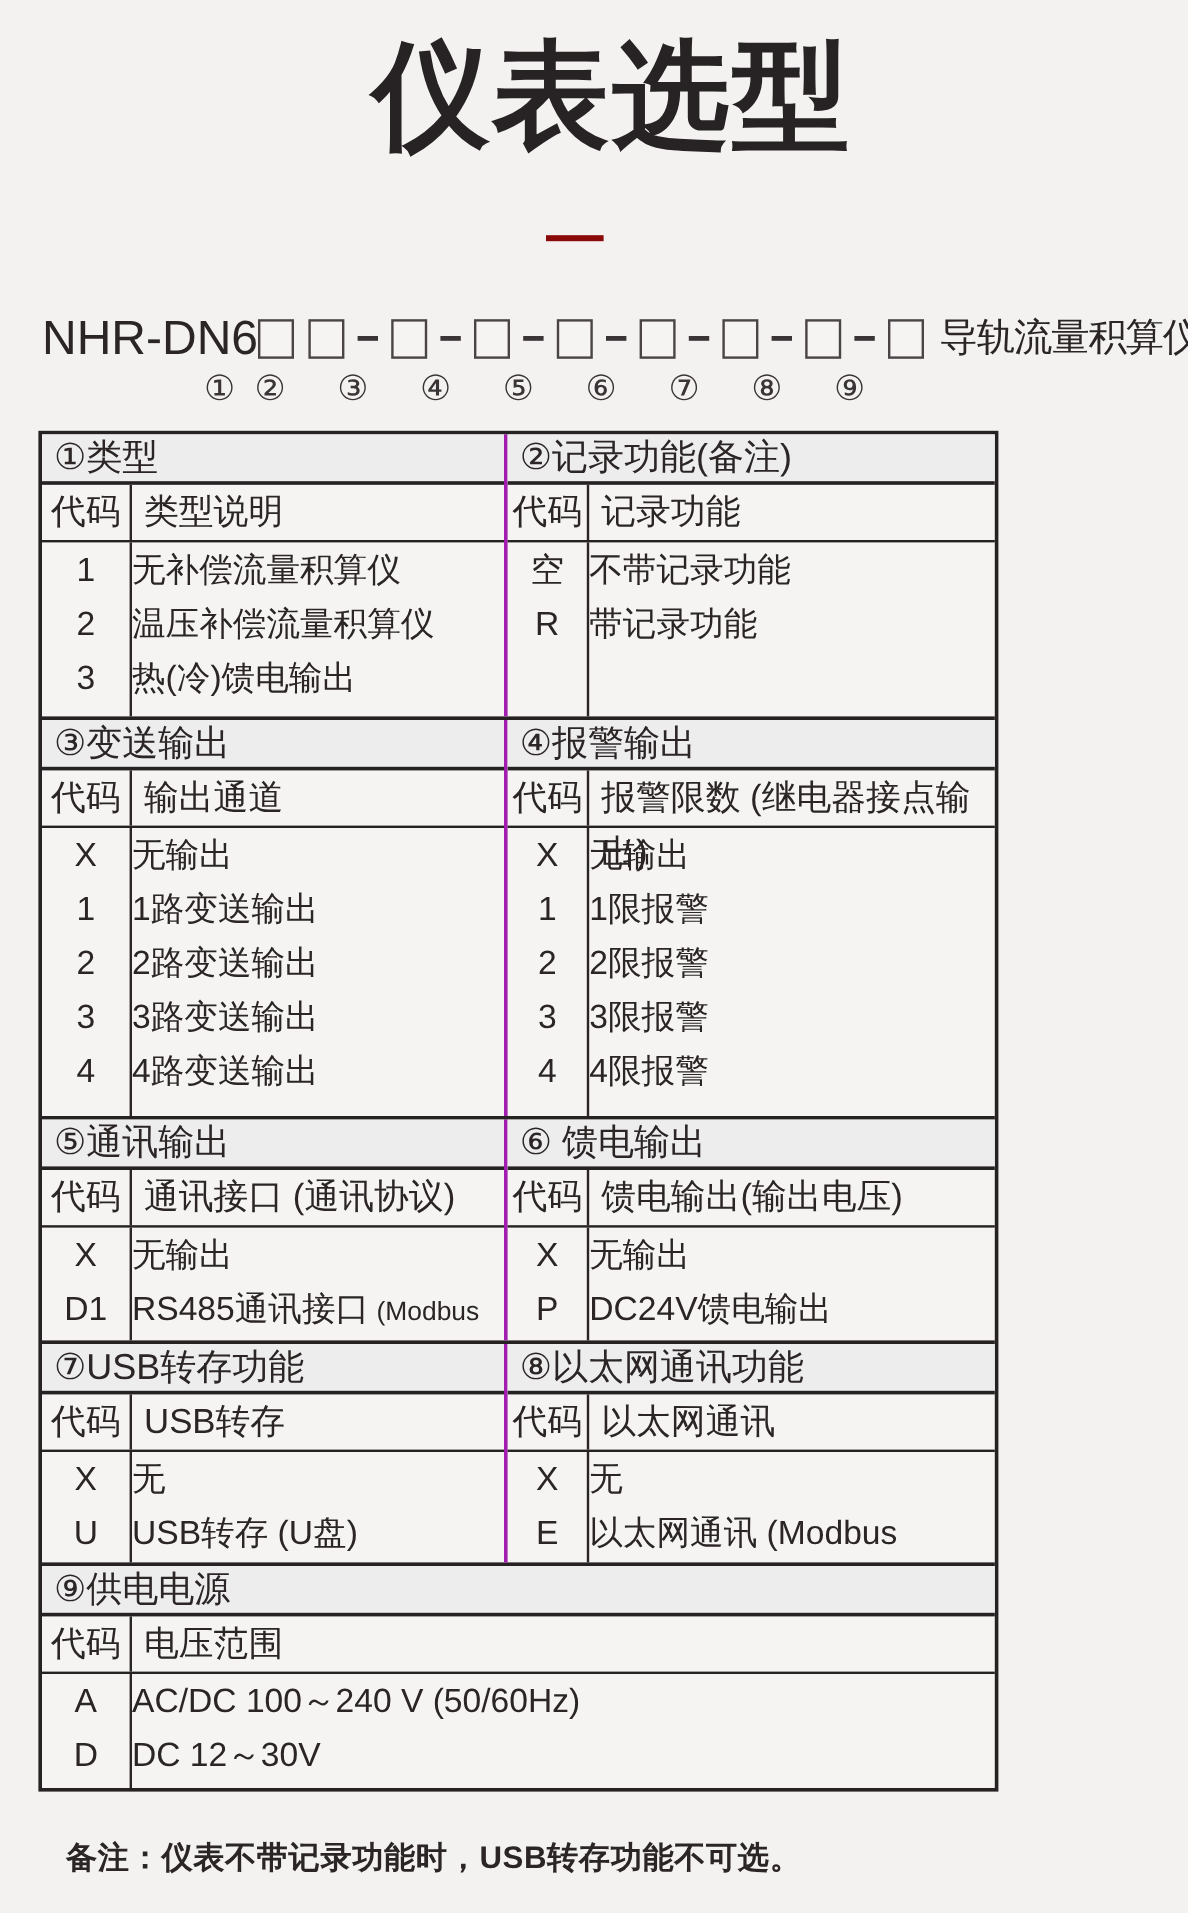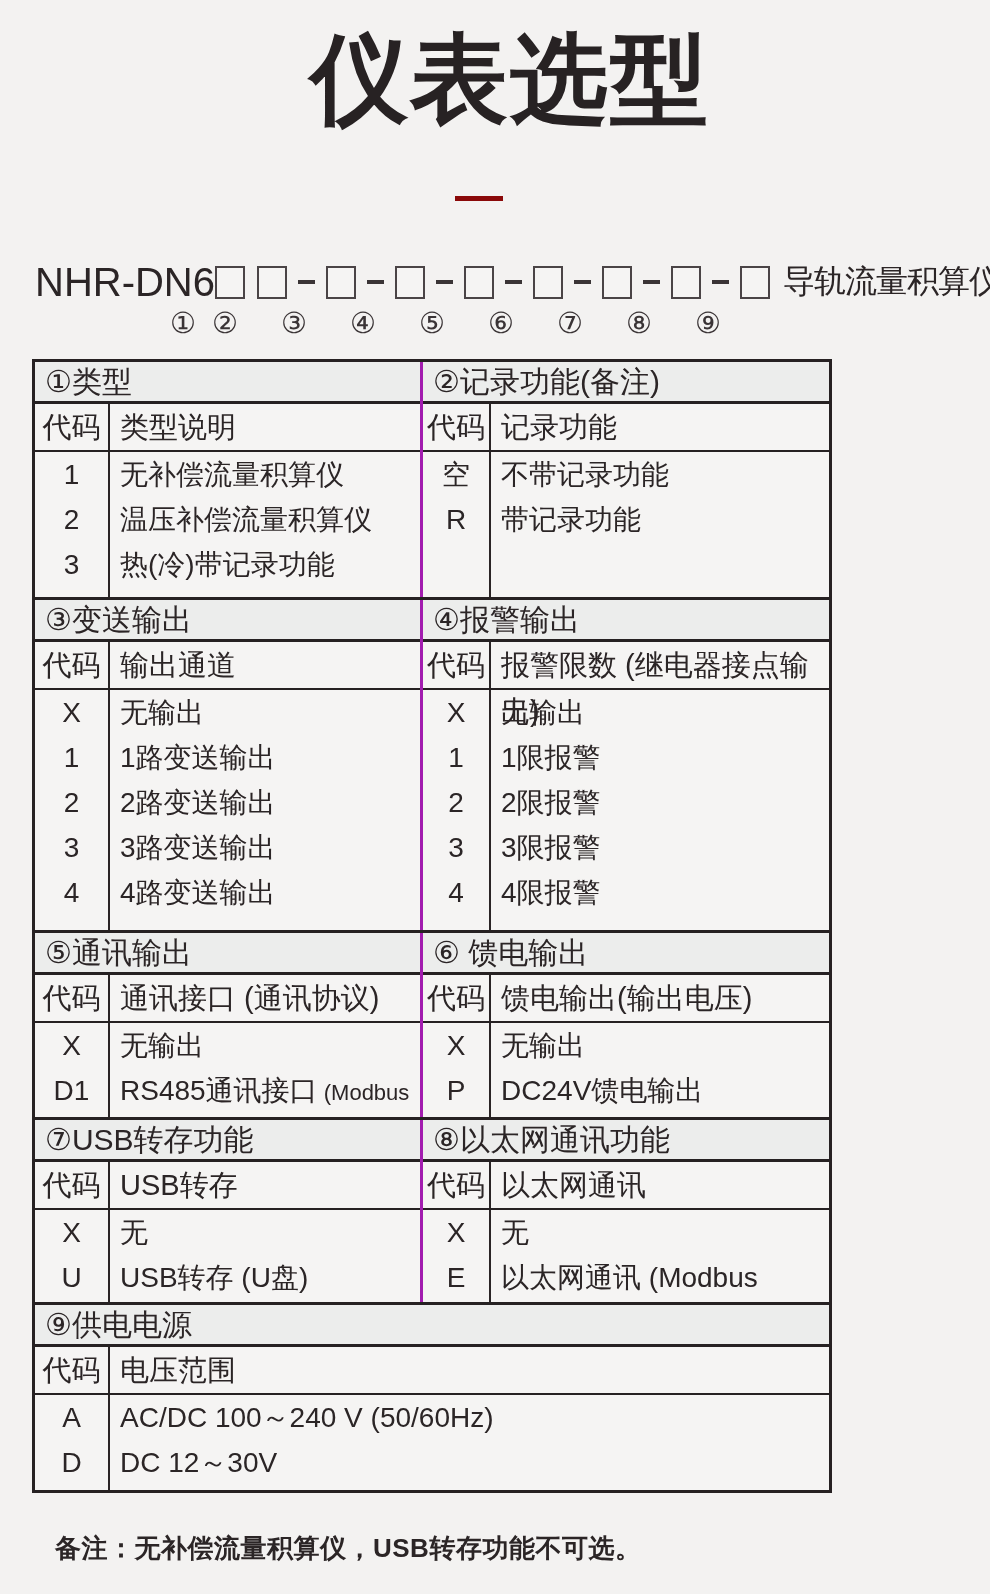--- a/index.html
+++ b/index.html
@@ -62,21 +62,21 @@
   .sec-sub .desc-col { line-height:46px; font-size:29px; padding-left:10px; }
   .code-col { width:75px; border-right:2px solid #2a2425; flex:0 0 auto; }
   .half.right .code-col { width:68px; }
   .desc-col { flex:1 1 auto; }
   .sec-body { display:flex; }
   .body-a { height:145px; } .body-b { height:240px; }
   .body-c { height:94px; }  .body-d { height:92px; }
   .body-e { height:95px; }
   .cell-line { height:45px; line-height:45px; font-size:28px; overflow:hidden; }
   .code-col .cell-line { text-align:center; }
-  .desc-col .cell-line { padding-left:10px; }
+  .desc-col .cell-line { }
   .small-txt { font-size:22px; }
   
   .footnote {
     position:absolute; top:1531px; left:55px;
     font-size:26px; font-weight:600; color:#2b2526; letter-spacing:0.5px;
   }
 </style>
 </head>
 <body>
 
@@ -144,21 +144,21 @@
       </div>
       <div class="sec-body body-a">
         <div class="code-col">
           <div class="cell-line">1</div>
           <div class="cell-line">2</div>
           <div class="cell-line">3</div>
         </div>
         <div class="desc-col">
           <div class="cell-line">无补偿流量积算仪</div>
           <div class="cell-line">温压补偿流量积算仪</div>
-          <div class="cell-line">热(冷)带记录功能</div>
+          <div class="cell-line">热(冷)馈电输出</div>
         </div>
       </div>
     </div>
     <div class="half right">
       <div class="sec-title">②记录功能(备注)</div>
       <div class="sec-sub">
         <div class="code-col">代码</div>
         <div class="desc-col">记录功能</div>
       </div>
       <div class="sec-body body-a">
@@ -312,13 +312,13 @@
         <div class="desc-col">
           <div class="cell-line">AC/DC 100～240 V (50/60Hz)</div>
           <div class="cell-line">DC 12～30V</div>
         </div>
       </div>
     </div>
   </div>
 
 </div>
 
-<div class="footnote">备注：无补偿流量积算仪，USB转存功能不可选。</div>
+<div class="footnote">备注：仪表不带记录功能时，USB转存功能不可选。</div>
 
 </body></html>

